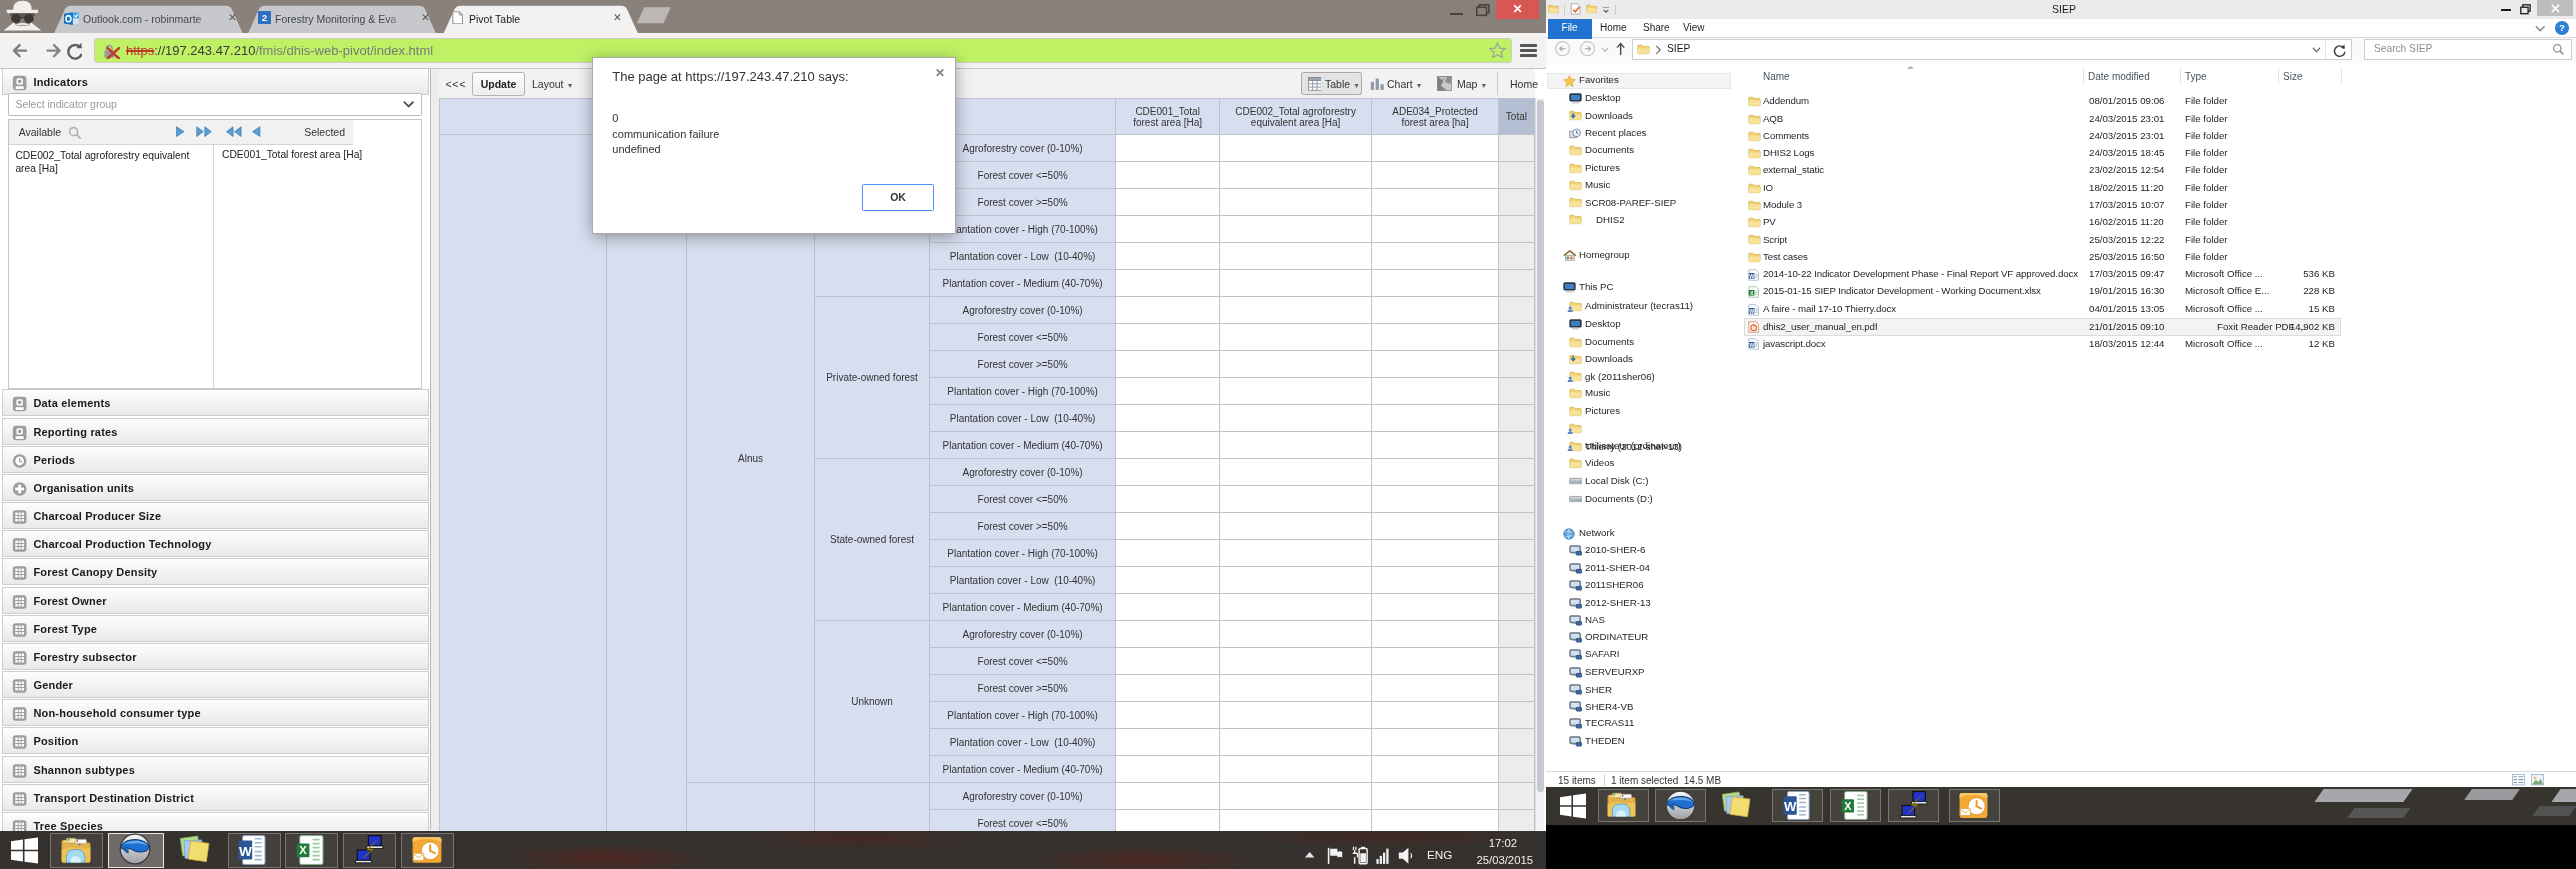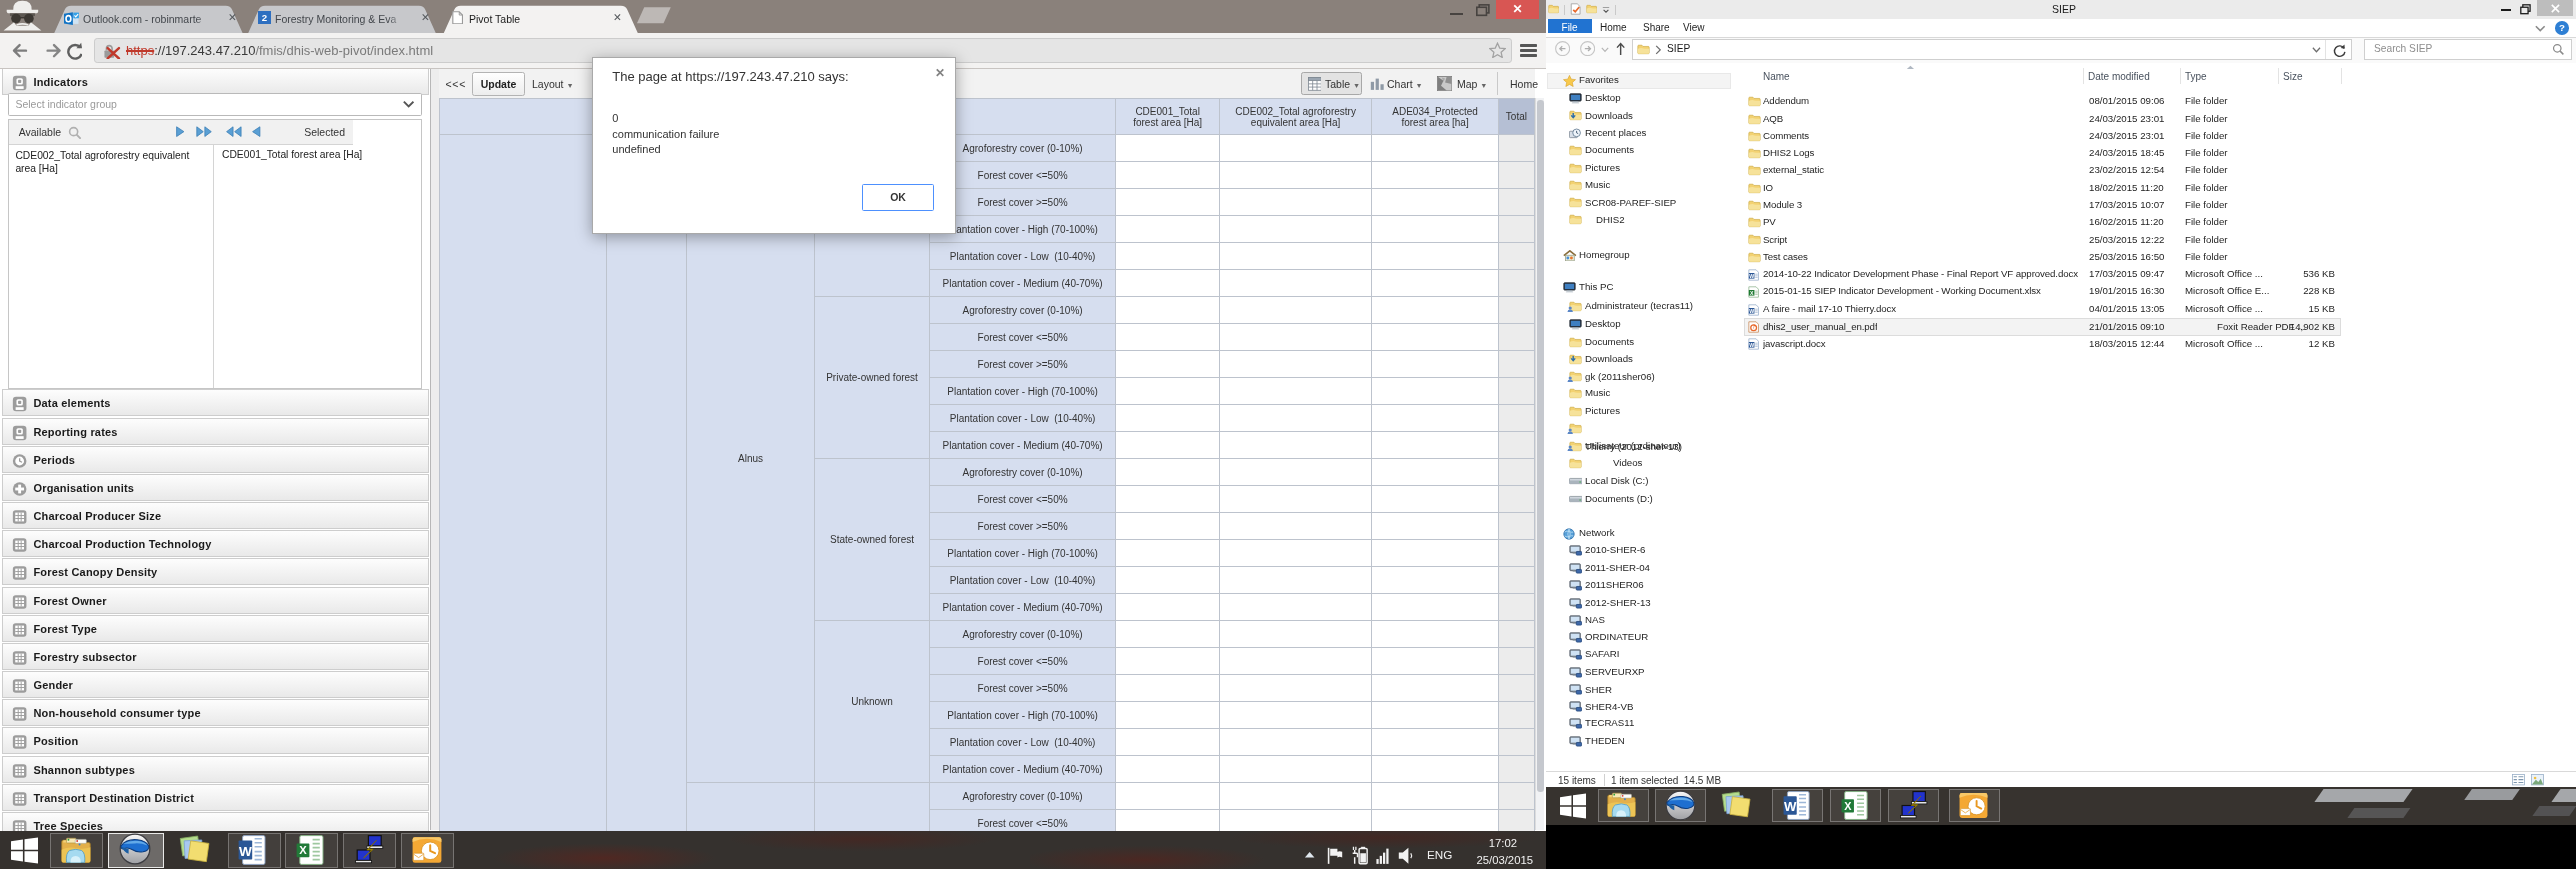--- a/index.html
+++ b/index.html
@@ -5,21 +5,21 @@
 html,body{margin:0;padding:0;}
 body{width:2576px;height:869px;background:#000;font-family:"Liberation Sans",sans-serif;overflow:hidden;}
 .abs{position:absolute;}
 #page{position:relative;width:2576px;height:869px;overflow:hidden;}
 
 #lm{left:0;top:0;width:1546px;height:869px;background:#fff;}
 #tabstrip{left:0;top:0;width:1546px;height:33px;background:#8a817b;}
 .tabtxt{top:13px;font-size:10.5px;color:#43474c;white-space:nowrap;overflow:hidden;}
 .tabx{font-size:10.5px;color:#54585c;}
 #toolbar{left:0;top:33px;width:1546px;height:35px;background:#f3f2f1;border-bottom:0.8px solid #c8c4c1;}
-#omni{left:94px;top:38px;width:1416px;height:23px;background:#e5e5e5;border:0.8px solid #ccc;border-radius:3.2px;}
+#omni{left:94px;top:38px;width:1416px;height:23px;background:#bef264;border:0.8px solid #ccc;border-radius:3.2px;}
 .url{font-size:13px;white-space:nowrap;}
 #content{left:0;top:69px;width:1546px;height:762px;background:#fff;overflow:hidden;}
 
 .acc{left:2.4px;width:427px;height:27px;background:linear-gradient(#fdfdfd,#e9e9e9);border:0.8px solid #cdcdcd;box-sizing:border-box;}
 .acc b{position:absolute;left:30px;top:7.2px;font-size:11px;color:#1a1a1a;letter-spacing:0.2px;}
 .accic{position:absolute;left:8.9px;top:5.6px;}
 
 #ptool{left:439px;top:0px;width:1096px;height:29px;background:#f2f2f2;}
 .pbtn{font-size:10.5px;color:#333;}
 
@@ -688,21 +688,21 @@
 <div class="abs" style="left:506px;top:3.2px;font-size:10.5px;color:#1a1a1a;">SIEP</div>
 <div class="abs" style="left:955px;top:8.9px;width:9.7px;height:2.1px;background:#1b1b1b;"></div>
 <svg class="abs" style="left:974px;top:4px" width="11.3" height="10.5" viewBox="0 0 14 13">
         <rect x="3.5" y="1" width="9" height="8" fill="none" stroke="#1b1b1b" stroke-width="1.6"></rect>
         <rect x="1" y="4" width="9" height="8" fill="#ebebeb" stroke="#1b1b1b" stroke-width="1.6"></rect>
       </svg>
 <div class="abs" style="left:991px;top:0;width:36px;height:16px;background:#bdbdbd;"></div>
 <svg class="abs" style="left:1005px;top:4px" width="8.9" height="8.9" viewBox="0 0 11 11">
         <path d="M1,1 L10,10 M10,1 L1,10" stroke="#fff" stroke-width="2"></path>
       </svg>
-<div class="abs" style="left:1.6px;top:19.3px;width:44px;height:14px;background:#2173d1;color:#fff;font-size:10px;text-align:center;line-height:17.7px;">File</div>
+<div class="abs" style="left:1.6px;top:19.3px;width:44px;height:20px;background:#2173d1;color:#fff;font-size:10px;text-align:center;line-height:17.7px;">File</div>
 <div class="rtab" style="left:54px;top:22px;">Home</div>
 <div class="rtab" style="left:97px;top:22px;">Share</div>
 <div class="rtab" style="left:137px;top:22px;">View</div>
 <svg class="abs" style="left:989px;top:25px" width="10.5" height="7.2" viewBox="0 0 13 9">
         <path d="M1,1.5 L6.5,7 L12,1.5" fill="none" stroke="#8a8a8a" stroke-width="2"></path>
       </svg>
 <div class="abs" style="left:1009px;top:21px;width:13.7px;height:13.7px;border-radius:50%;background:#2e7fd4;color:#fff;font-size:9.7px;font-weight:bold;text-align:center;line-height:13.7px;">?</div>
 <svg class="abs" style="left:8.9px;top:41px" width="15.3" height="15.3" viewBox="0 0 19 19">
         <circle cx="9.5" cy="9.5" r="8.7" fill="none" stroke="#c6c6c6" stroke-width="1.4"></circle>
         <path d="M13,9.5 L6,9.5 M9,6.5 L6,9.5 L9,12.5" fill="none" stroke="#aeaeae" stroke-width="1.6"></path>
@@ -869,21 +869,21 @@
         </svg>
         <svg class="abs" style="left:21px;top:382px" width="6.4" height="6.4" viewBox="0 0 8 8">
           <circle cx="4" cy="2.5" r="2" fill="#5b87c7"></circle>
           <path d="M0.5,8 Q0.5,4.5 4,4.5 Q7.5,4.5 7.5,8 Z" fill="#5b87c7"></path>
         </svg>
 <div class="nv" style="left:39px;top:377px;">Utilisateur (ordinateur)</div>
 <svg class="abs" style="left:22.5px;top:395px" width="13" height="10.5" viewBox="0 0 16 13">
           <path d="M1,2.5 Q1,1.5 2,1.5 L6,1.5 L7.5,3 L14,3 Q15,3 15,4 L15,11 Q15,12 14,12 L2,12 Q1,12 1,11 Z" fill="#f3d272" stroke="#c9a63d" stroke-width="0.8"></path>
           <path d="M1,11 L1,6 Q5,4.5 8,5.5 Q12,6.5 15,5.5 L15,11 Q15,12 14,12 L2,12 Q1,12 1,11 Z" fill="#f6e29a"></path>
         </svg>
-<div class="nv" style="left:39px;top:394px;margin-left:28px;">Videos</div>
+<div class="nv" style="left:39px;top:394px;">Videos</div>
 <svg class="abs" style="left:22.5px;top:413px" width="13.7" height="9.7" viewBox="0 0 17 12">
           <rect x="0.5" y="3" width="16" height="6.5" rx="1" fill="#cfd6dd" stroke="#8b949c"></rect>
           <rect x="0.5" y="5.5" width="16" height="4" rx="1" fill="#aab4bd"></rect>
           <circle cx="13.8" cy="7.5" r="0.9" fill="#3fae49"></circle>
         </svg>
 <div class="nv" style="left:39px;top:412px;">Local Disk (C:)</div>
 <svg class="abs" style="left:22.5px;top:431px" width="13.7" height="9.7" viewBox="0 0 17 12">
           <rect x="0.5" y="3" width="16" height="6.5" rx="1" fill="#cfd6dd" stroke="#8b949c"></rect>
           <rect x="0.5" y="5.5" width="16" height="4" rx="1" fill="#aab4bd"></rect>
           <circle cx="13.8" cy="7.5" r="0.9" fill="#3fae49"></circle>

